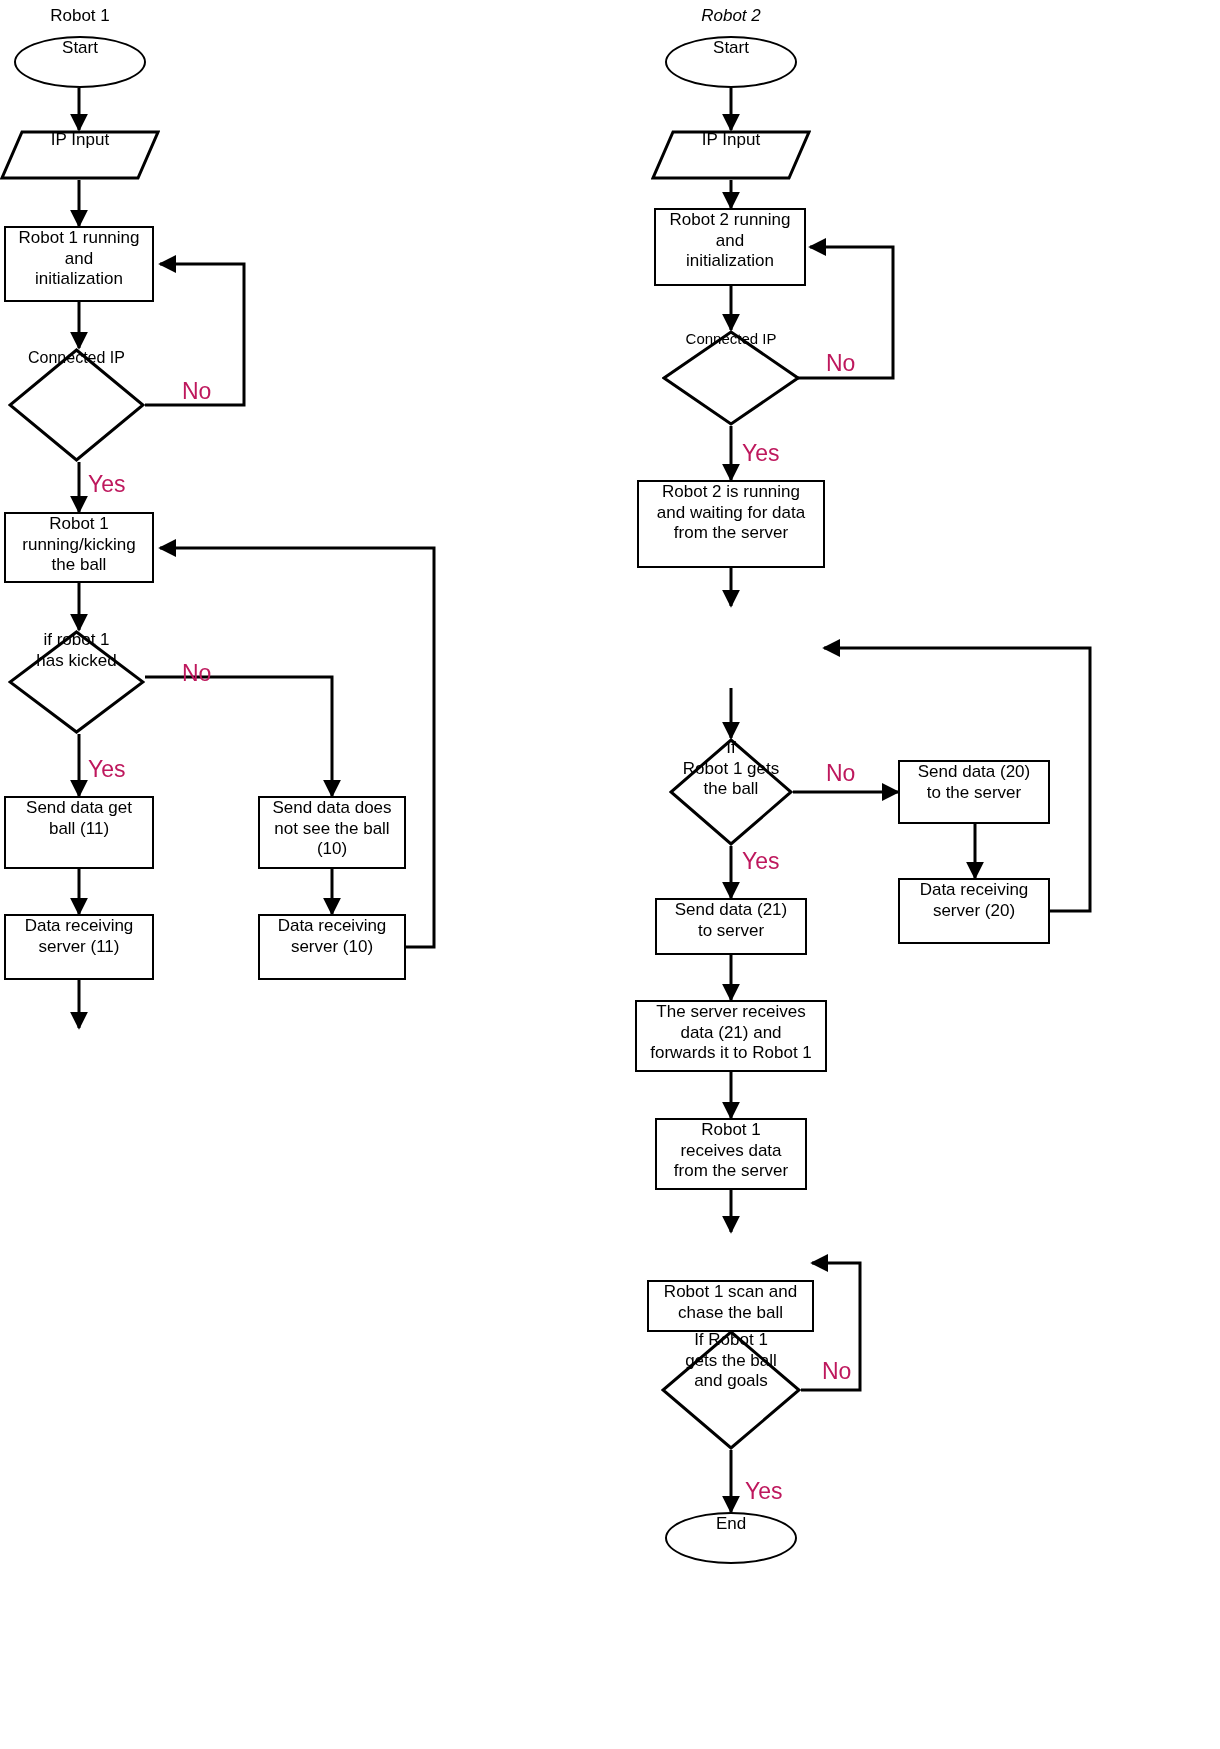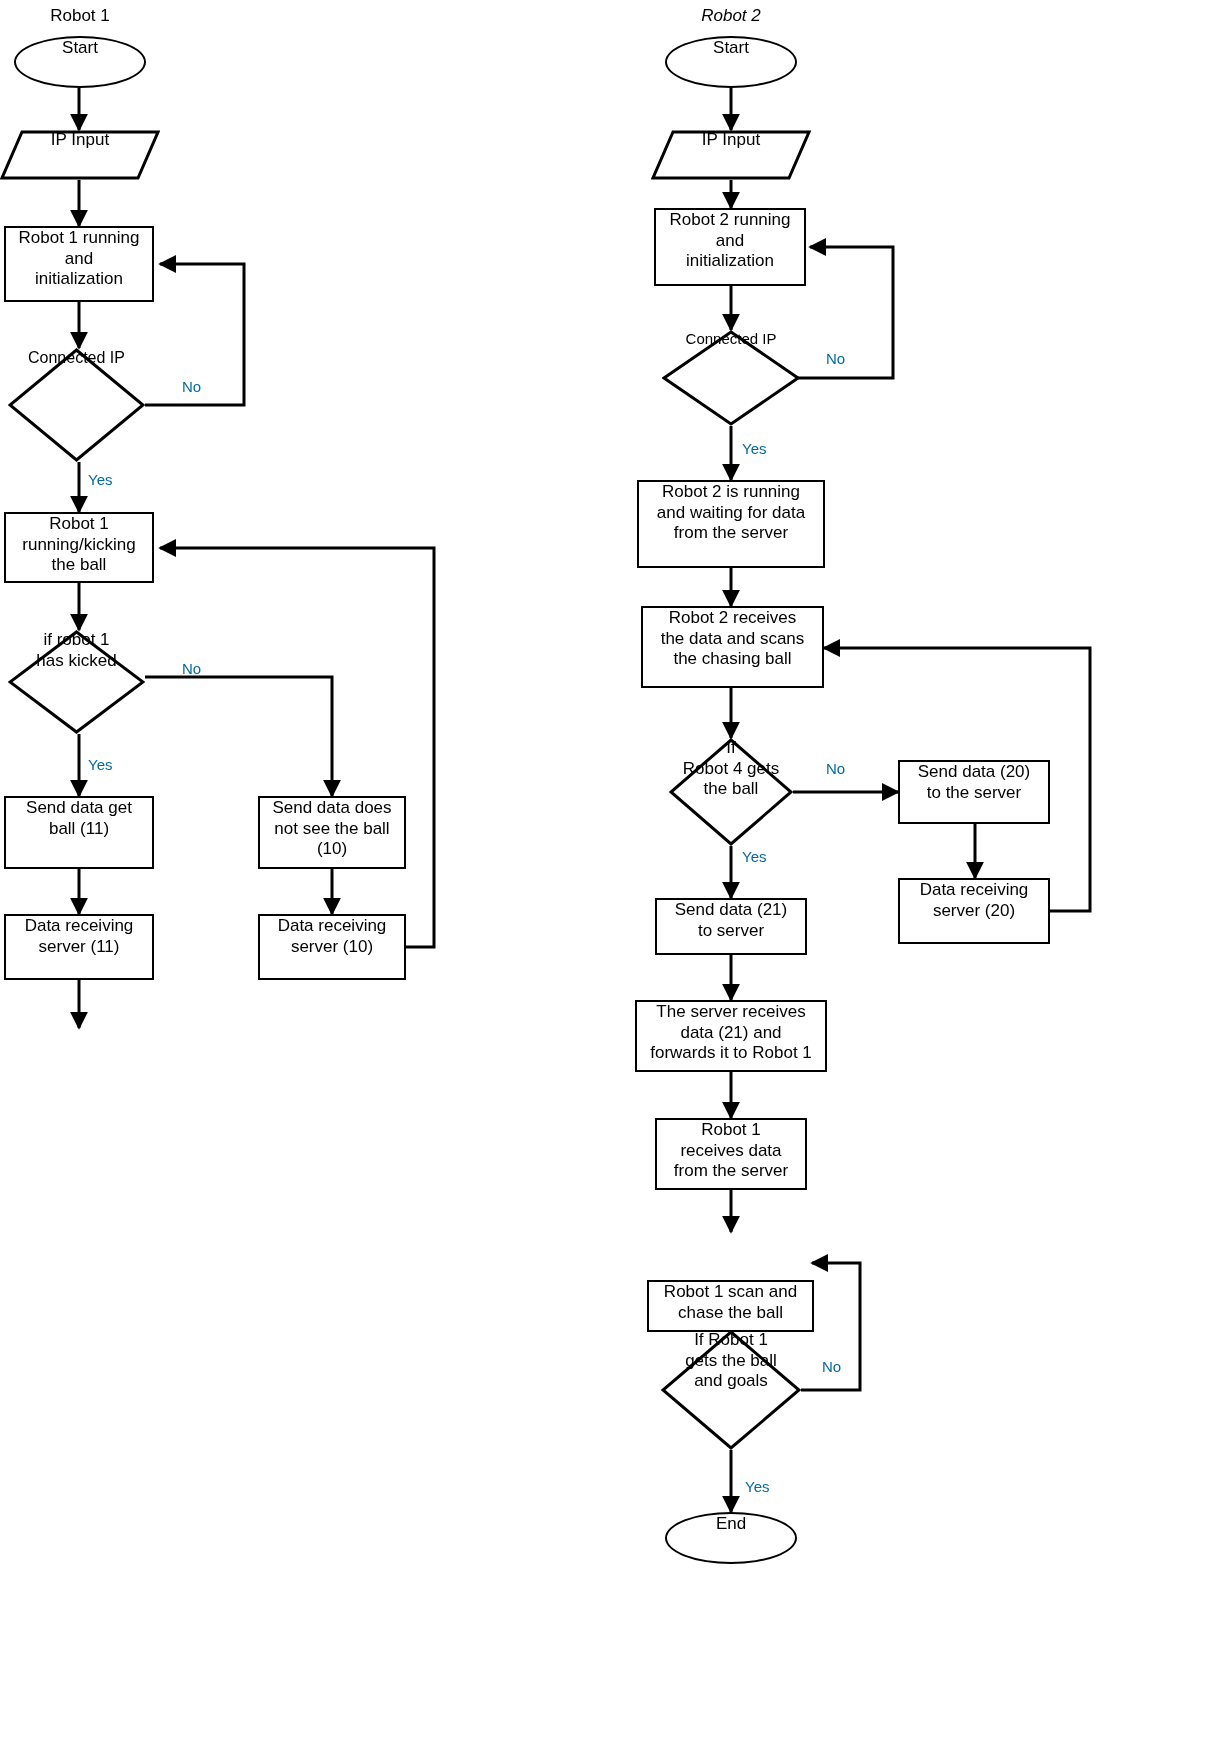--- a/index.html
+++ b/index.html
@@ -73,22 +73,22 @@
   .dec .lbl { position: relative; z-index: 2; }
   .col-title {
     position: absolute;
     font-size: 17px;
     color: #000000;
     text-align: center;
     white-space: nowrap;
   }
   .edge-label {
     position: absolute;
-    font-size: 15px;
-    color: #0369a1;
+    font-size: 23px;
+    color: #be185d;
     white-space: nowrap;
   }
 </style>
 </head>
 <body>
 
 <div id="canvas">
 
   <svg class="edges" viewBox="0 0 1220 1749" xmlns="http://www.w3.org/2000/svg">
     <defs>
@@ -254,32 +254,27 @@
 
   <div class="edge-label" style="left:826px; top:350px;">No</div>
   <div class="edge-label" style="left:742px; top:440px;">Yes</div>
 
   <div class="node proc" style="left:637px; top:480px; width:188px; height:88px;">
     <span class="lbl">Robot 2 is running
 and waiting for data
 from the server</span>
   </div>
 
-  <div class="node proc" style="left:641px; top:606px; width:183px; height:82px;">
-    <span class="lbl">Robot 2 receives
-the data and scans
-the chasing ball</span>
-  </div>
 
   <div class="node dec" style="left:669px; top:738px; width:124px; height:108px;">
     <svg class="shape" viewBox="0 0 124 108" preserveAspectRatio="none">
       <polygon points="62,2 122,54 62,106 2,54" fill="#ffffff" stroke="#000000" stroke-width="3" vector-effect="non-scaling-stroke"></polygon>
     </svg>
     <span class="lbl">If
-Robot 4 gets
+Robot 1 gets
 the ball</span>
   </div>
 
   <div class="edge-label" style="left:826px; top:760px;">No</div>
   <div class="edge-label" style="left:742px; top:848px;">Yes</div>
 
   <div class="node proc" style="left:898px; top:760px; width:152px; height:64px;">
     <span class="lbl">Send data (20)
 to the server</span>
   </div>

